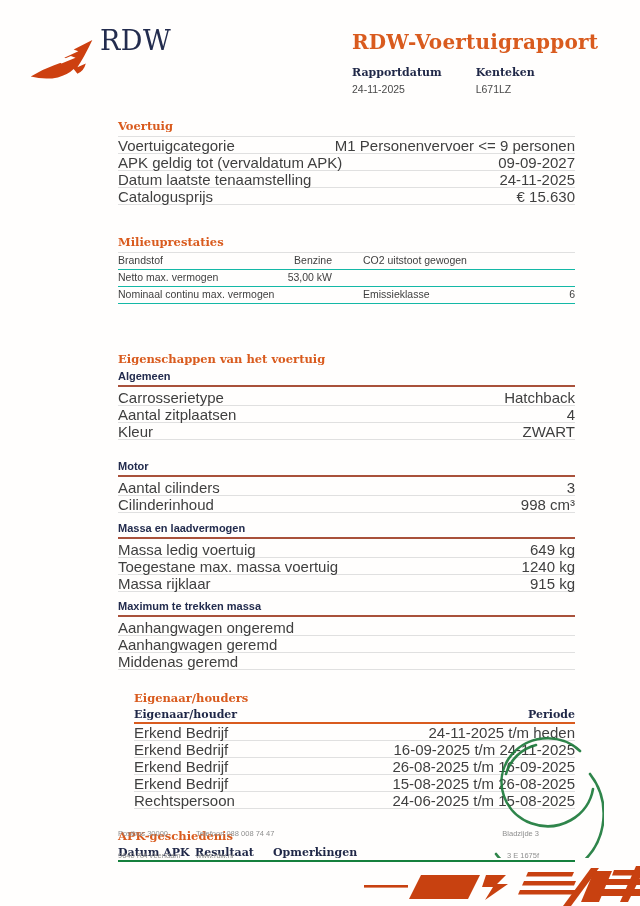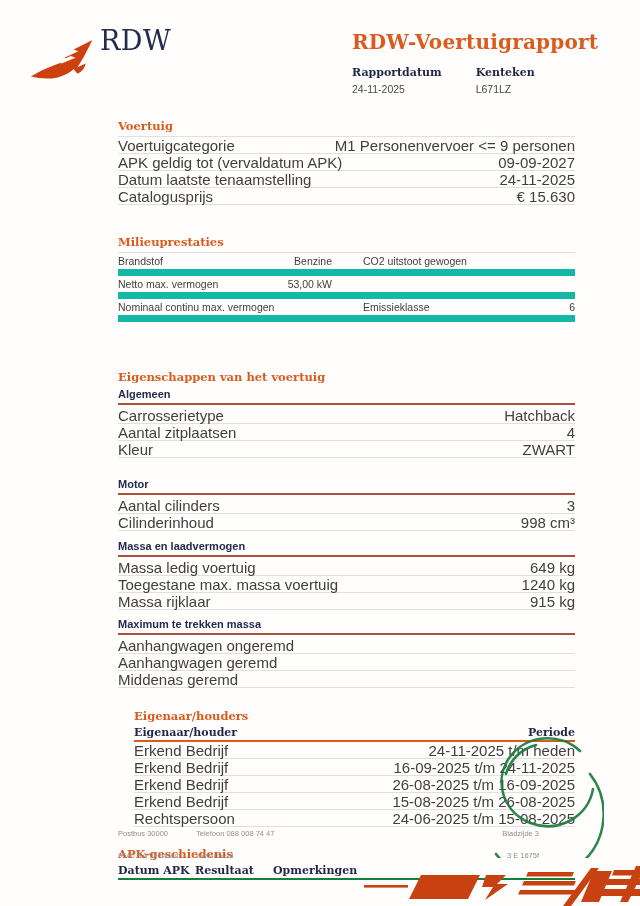--- a/index.html
+++ b/index.html
@@ -46,26 +46,26 @@
   .rows-top{border-top:1px solid #e0e0e0;}
   .row{
     display:flex;justify-content:space-between;align-items:center;
     height:16px;border-bottom:1px solid #e0e0e0;
     font-size:15px;line-height:15px;white-space:nowrap;
   }
   .row .val{text-align:right;}
 
   
   .m-row{
-    display:flex;align-items:flex-end;height:16px;border-bottom:7px solid #14b8a6;
+    display:flex;align-items:flex-start;height:16px;border-bottom:1px solid #14b8a6;
     font-size:10.5px;line-height:15px;white-space:nowrap;
   }
   .m-l1{width:166px;}
   .m-v1{width:48px;text-align:right;}
-  .m-l2{margin-left:31px;flex:1;margin-top:6px;}
+  .m-l2{margin-left:31px;flex:1;}
   .m-v2{text-align:right;}
 
   #sec-voertuig{margin-bottom:30px;}
   #sec-milieu{margin-bottom:48px;}
   .subsec-a{margin-bottom:19px;}
   .subsec-b{margin-bottom:8px;}
   .subsec-c{margin-bottom:7px;}
   #sec-eigenschappen{margin-bottom:21px;}
   #sec-eigenaar{margin-bottom:20px;margin-left:16px;}
 

